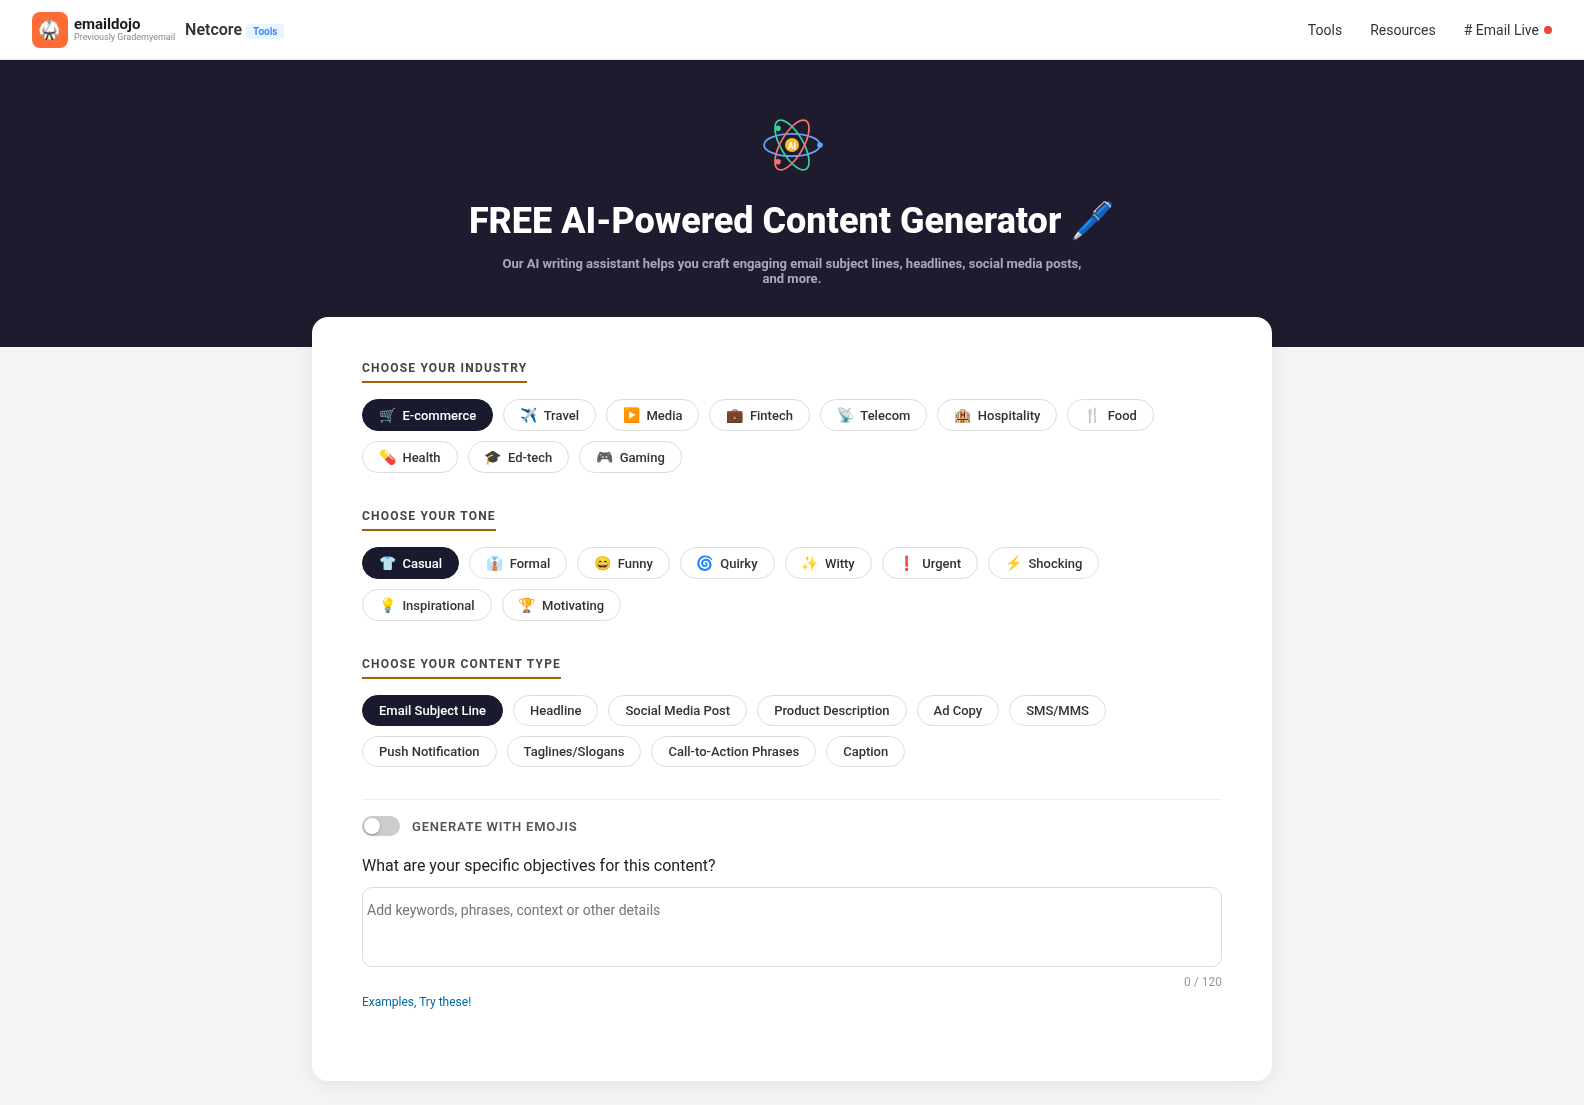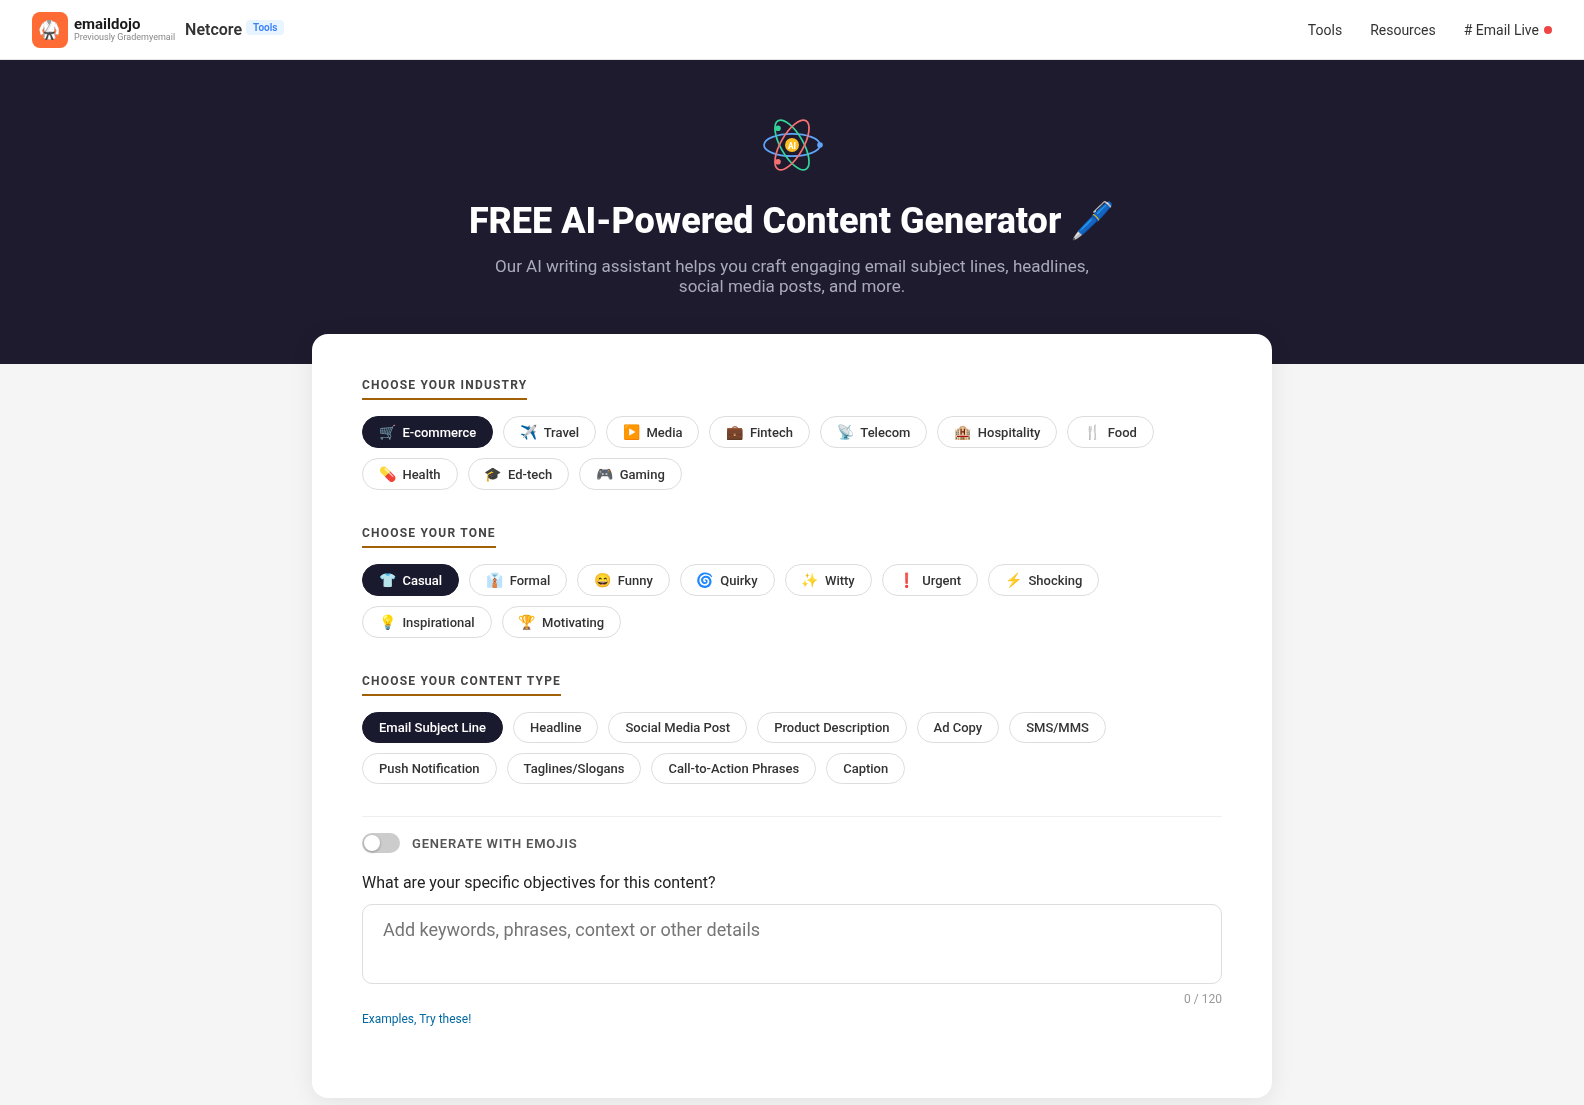--- a/index.html
+++ b/index.html
@@ -18,21 +18,21 @@
     .navbar-left { display: flex; align-items: center; gap: 10px; }
     .logo-wrap { display: flex; align-items: center; gap: 6px; }
     .logo-icon {
       width: 36px; height: 36px; background: #ff6b35;
       border-radius: 8px; display: flex; align-items: center; justify-content: center;
       font-size: 18px;
     }
     .logo-text-wrap { display: flex; flex-direction: column; line-height: 1.1; }
     .logo-main { font-weight: 700; font-size: 15px; color: #1a1a1a; }
     .logo-sub { font-size: 9px; color: #888; }
-    .netcore-badge { display: flex; align-items: flex-start; gap: 4px; }
+    .netcore-badge { display: flex; align-items: flex-end; gap: 4px; }
     .netcore-text { font-size: 16px; font-weight: 600; color: #333; }
     .tools-pill {
       background: #e8f4ff; color: #3b82f6; font-size: 10px;
       font-weight: 600; padding: 2px 7px; border-radius: 4px;
     }
     .navbar-right { display: flex; align-items: center; gap: 28px; }
     .nav-link { font-size: 14px; color: #333; text-decoration: none; cursor: pointer; }
     .email-live { display: flex; align-items: center; gap: 5px; font-size: 14px; color: #333; cursor: pointer; }
     .live-dot { width: 8px; height: 8px; background: #ef4444; border-radius: 50%; }
 
@@ -42,21 +42,21 @@
       padding: 50px 20px 60px;
       text-align: center;
       color: #fff;
     }
     .ai-atom {
       width: 70px; height: 70px; margin: 0 auto 20px;
       position: relative; display: flex; align-items: center; justify-content: flex-end;
     }
     .atom-svg { width: 70px; height: 70px; }
     .hero-title { font-size: 36px; font-weight: 800; color: #fff; margin-bottom: 14px; }
-    .hero-sub { font-size: 17px; color: #aaa9bc; max-width: 600px; margin: 8px auto; }
+    .hero-sub { font-size: 13px; color: #aaa9bc; max-width: 600px; margin: 1px auto; font-weight: bold; }
 
     
     .main-card {
       background: #fff;
       border-radius: 16px;
       max-width: 960px;
       margin: -30px auto 40px;
       padding: 40px 50px;
       box-shadow: 0 4px 24px rgba(0,0,0,0.08);
     }
@@ -95,21 +95,21 @@
       position: absolute; top: 2px; left: 2px;
       box-shadow: 0 1px 3px rgba(0,0,0,0.3);
     }
     .toggle-label { font-size: 13px; font-weight: 600; color: #555; letter-spacing: 0.8px; text-transform: uppercase; }
 
     
     .question-label { font-size: 16px; color: #222; margin-bottom: 12px; font-weight: 400; }
     .textarea-wrap { position: relative; }
     textarea {
       width: 100%; border: 1.5px solid #ddd; border-radius: 10px;
-      padding: 14px 20px; font-size: 18px; color: #555; resize: none;
+      padding: 14px 4px; font-size: 14px; color: #555; resize: none;
       height: 80px; outline: none; font-family: inherit;
     }
     .char-count { text-align: right; font-size: 12px; color: #999; margin-top: 4px; }
     .examples { font-size: 12px; color: #0369a1; margin-top: 6px; }
 
     .divider { height: 1px; background: #eee; margin: 4px 0 16px; }
   </style>
 </head>
 <body>
 

